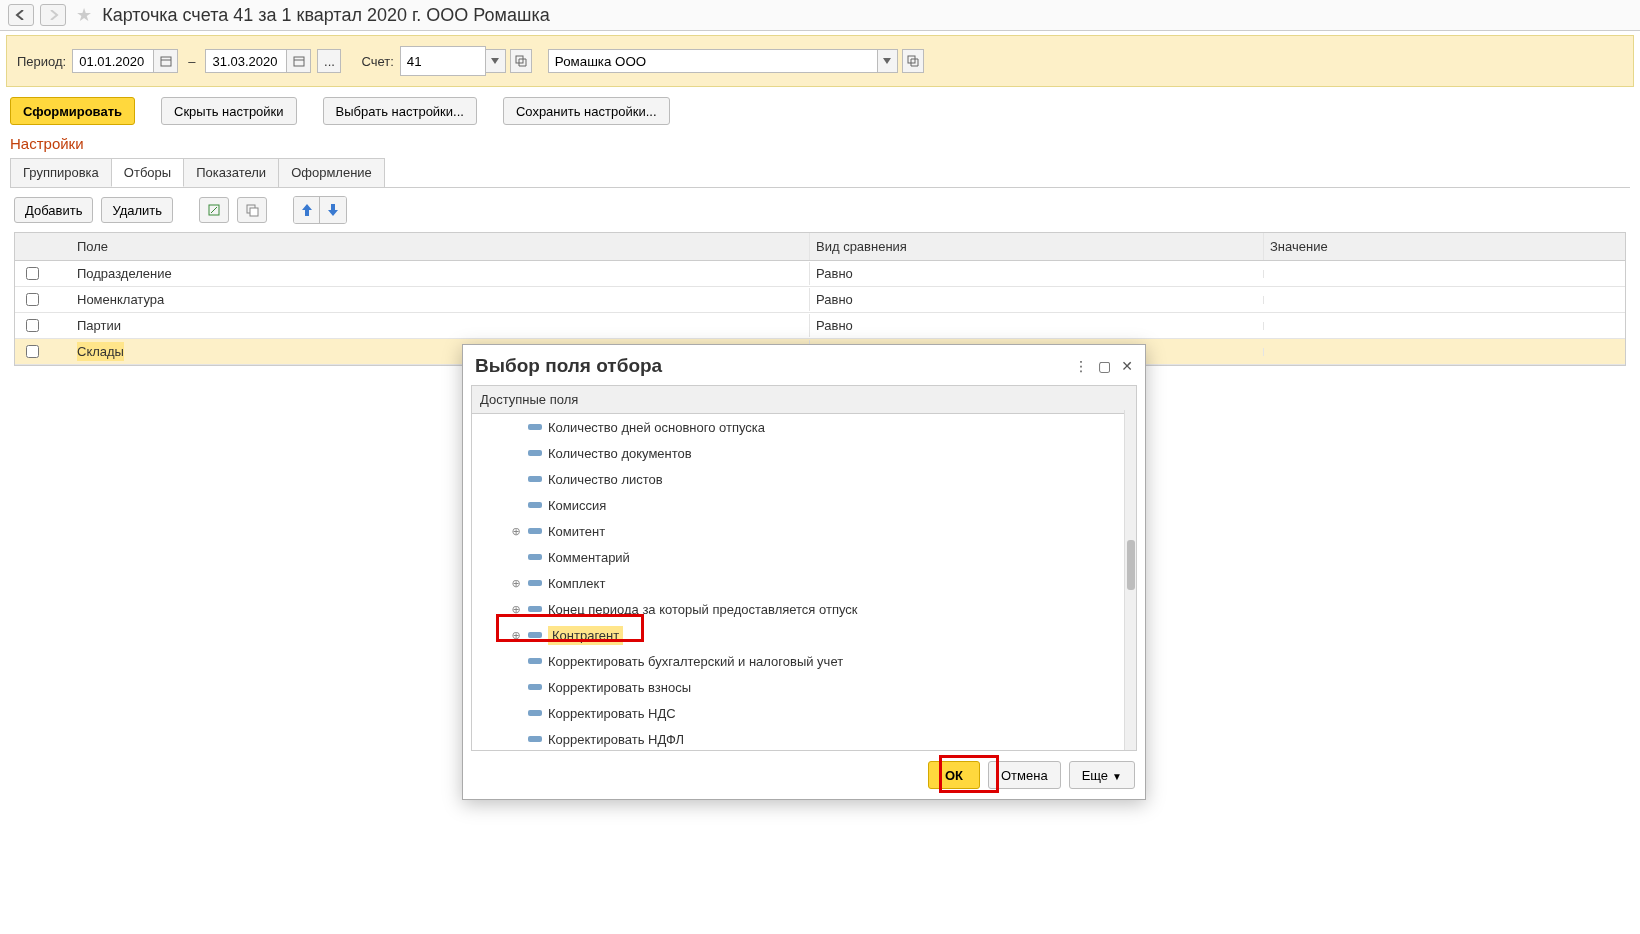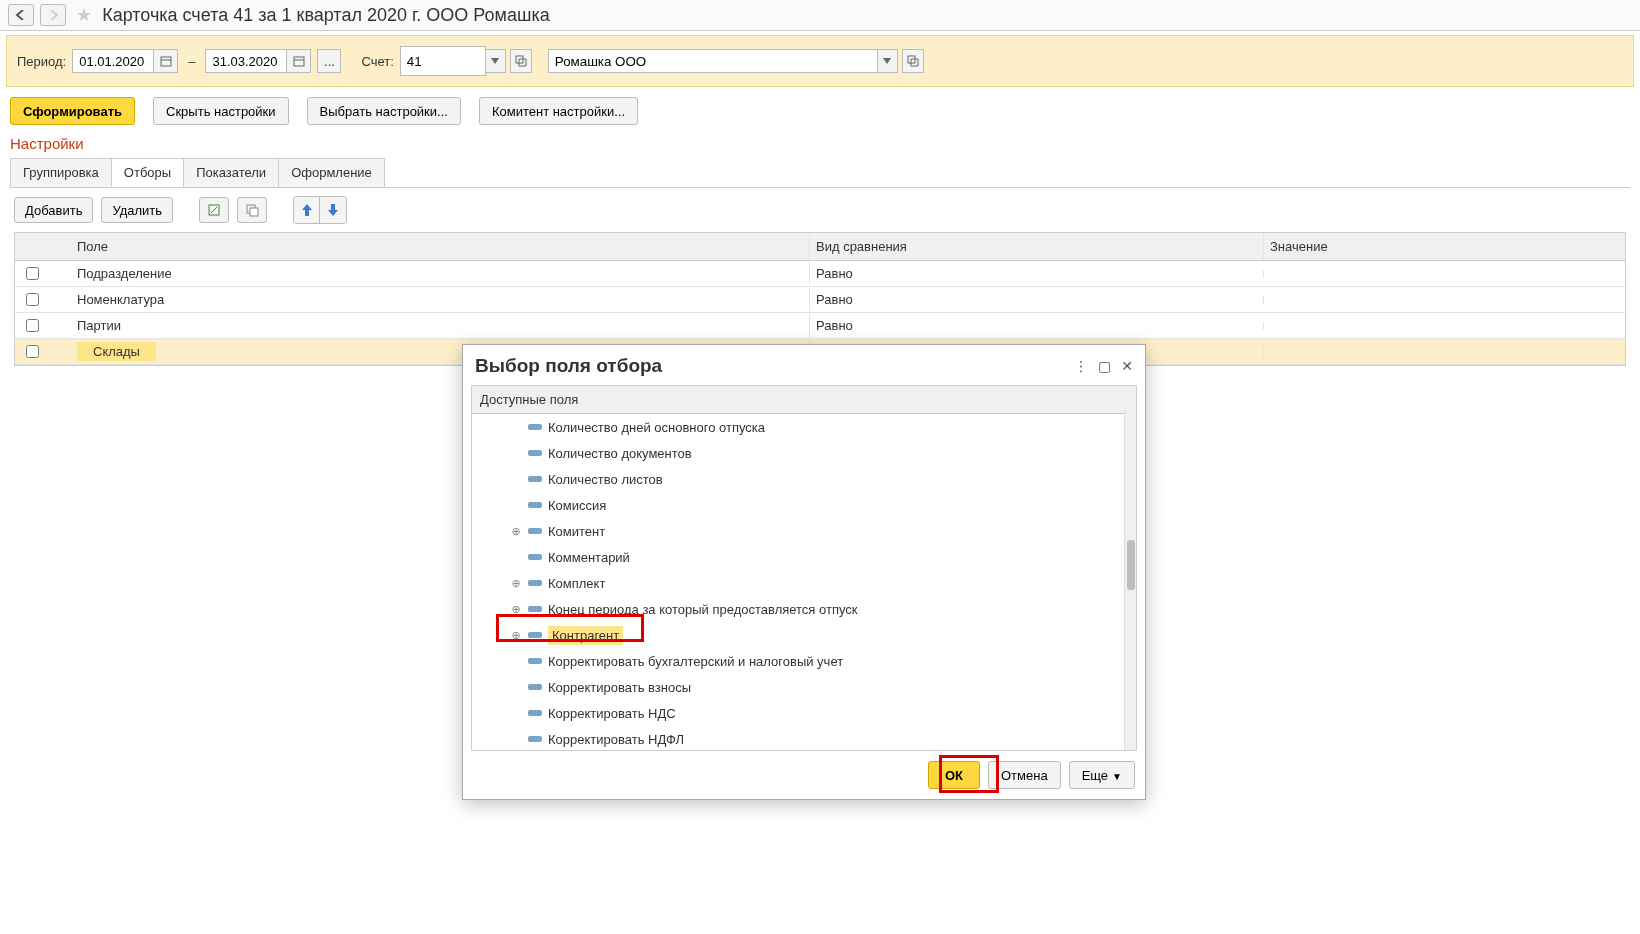--- a/index.html
+++ b/index.html
@@ -19,21 +19,21 @@
 .date-input .cal-btn { width: 24px; height: 24px; border: 1px solid #bbb; border-left: none; background: #f4f4f4; display: flex; align-items: center; justify-content: center; cursor: pointer; }
 .dash { margin: 0 4px; }
 .sq-btn { width: 24px; height: 24px; border: 1px solid #bbb; background: #f4f4f4; display: flex; align-items: center; justify-content: center; cursor: pointer; }
 .acct-input { height: 24px; border: 1px solid #bbb; padding: 14px 6px; background: #fff; }
 .acct-wrap { display: flex; align-items: center; }
 .dd-btn { width: 20px; height: 24px; border: 1px solid #bbb; border-left: none; background: #f4f4f4; display:flex; align-items:center; justify-content:center; cursor:pointer;}
 .ext-btn { width: 22px; height: 24px; border: 1px solid #bbb; background: #f4f4f4; margin-left: 4px; cursor:pointer; display:flex; align-items:center; justify-content:center;}
 .org-input { width: 330px; height: 24px; border: 1px solid #bbb; padding: 2px 6px; background:#fff; }
 
 
-.actions-row { display: flex; align-items: center; gap: 18px; padding: 10px 10px 6px 10px; }
+.actions-row { display: flex; align-items: center; gap: 26px; padding: 10px 10px 6px 10px; }
 .btn { height: 28px; border: 1px solid #bbb; background: #f4f4f4; border-radius: 3px; padding: 0 12px; cursor: pointer; font-size: 13px; }
 .btn-primary { background: #ffd83d; border-color: #d4a800; font-weight: bold; }
 
 
 .settings-head { color: #c2410c; font-size: 15px; padding: 4px 10px 6px 10px; }
 
 
 .tabs { display: flex; border-bottom: 1px solid #ccc; margin: 0 10px; }
 .tab { padding: 6px 12px; border: 1px solid #ccc; border-bottom: none; background: #f4f4f4; cursor: pointer; font-size: 13px; margin-right: -1px; }
 .tab.active { background: #fff; border-bottom: 1px solid #fff; position: relative; z-index: 1; }
@@ -51,21 +51,21 @@
 .ft-header { display: flex; background: #f0f0f0; border-bottom: 1px solid #ccc; font-size: 13px; }
 .ft-row { display: flex; border-bottom: 1px solid #e4e4e4; font-size: 13px; align-items:center; height: 26px; }
 .ft-row.hl { background: #fdf0c8; }
 .ft-col-check { width: 34px; display:flex; align-items:center; justify-content:center; }
 .ft-col-pad { width: 22px; }
 .ft-col-field { flex: 1; padding: 4px 6px; }
 .ft-col-comp { width: 454px; padding: 4px 6px; border-left: 1px solid #e4e4e4; }
 .ft-col-val { width: 362px; padding: 4px 6px; border-left: 1px solid #e4e4e4; }
 .ft-header .ft-col-check,.ft-header .ft-col-pad{ }
 .ft-header div { padding: 6px; }
-.field-hl { background: #ffe58a; padding: 2px 16px; }
+.field-hl { background: #ffe58a; padding: 2px 0; }
 
 
 .dialog { position: absolute; left: 462px; top: 344px; width: 684px; background: #fff; border: 1px solid #aaa; box-shadow: 0 4px 18px rgba(0,0,0,.25); }
 .dlg-title { display:flex; align-items:center; justify-content:space-between; padding: 10px 12px 8px 12px; }
 .dlg-title-text { font-size: 19px; font-weight: bold; }
 .dlg-title-icons { display:flex; gap: 10px; font-size: 14px; color: #555; }
 .dlg-title-icons span { cursor: pointer; }
 .dlg-body { border: 1px solid #ccc; margin: 0 8px; position: relative; }
 .dlg-head-row { background: #f0f0f0; padding: 6px 8px; border-bottom: 1px solid #ccc; font-size: 13px; }
 .avail-list { max-height: 336px; overflow-y: auto; }
@@ -161,21 +161,21 @@
           <path d="M4 4 L11 4 L11 11 L4 11 Z" fill="none" stroke="#666"></path>
         </svg>
     </div>
   </div>
 </div>
 
 <div class="actions-row">
   <button class="btn btn-primary">Сформировать</button>
   <button class="btn">Скрыть настройки</button>
   <button class="btn">Выбрать настройки...</button>
-  <button class="btn">Комитент настройки...</button>
+  <button class="btn">Сохранить настройки...</button>
 </div>
 
 <div class="settings-head">Настройки</div>
 
 <div class="tabs">
   <div class="tab">Группировка</div>
   <div class="tab active">Отборы</div>
   <div class="tab">Показатели</div>
   <div class="tab">Оформление</div>
 </div>

